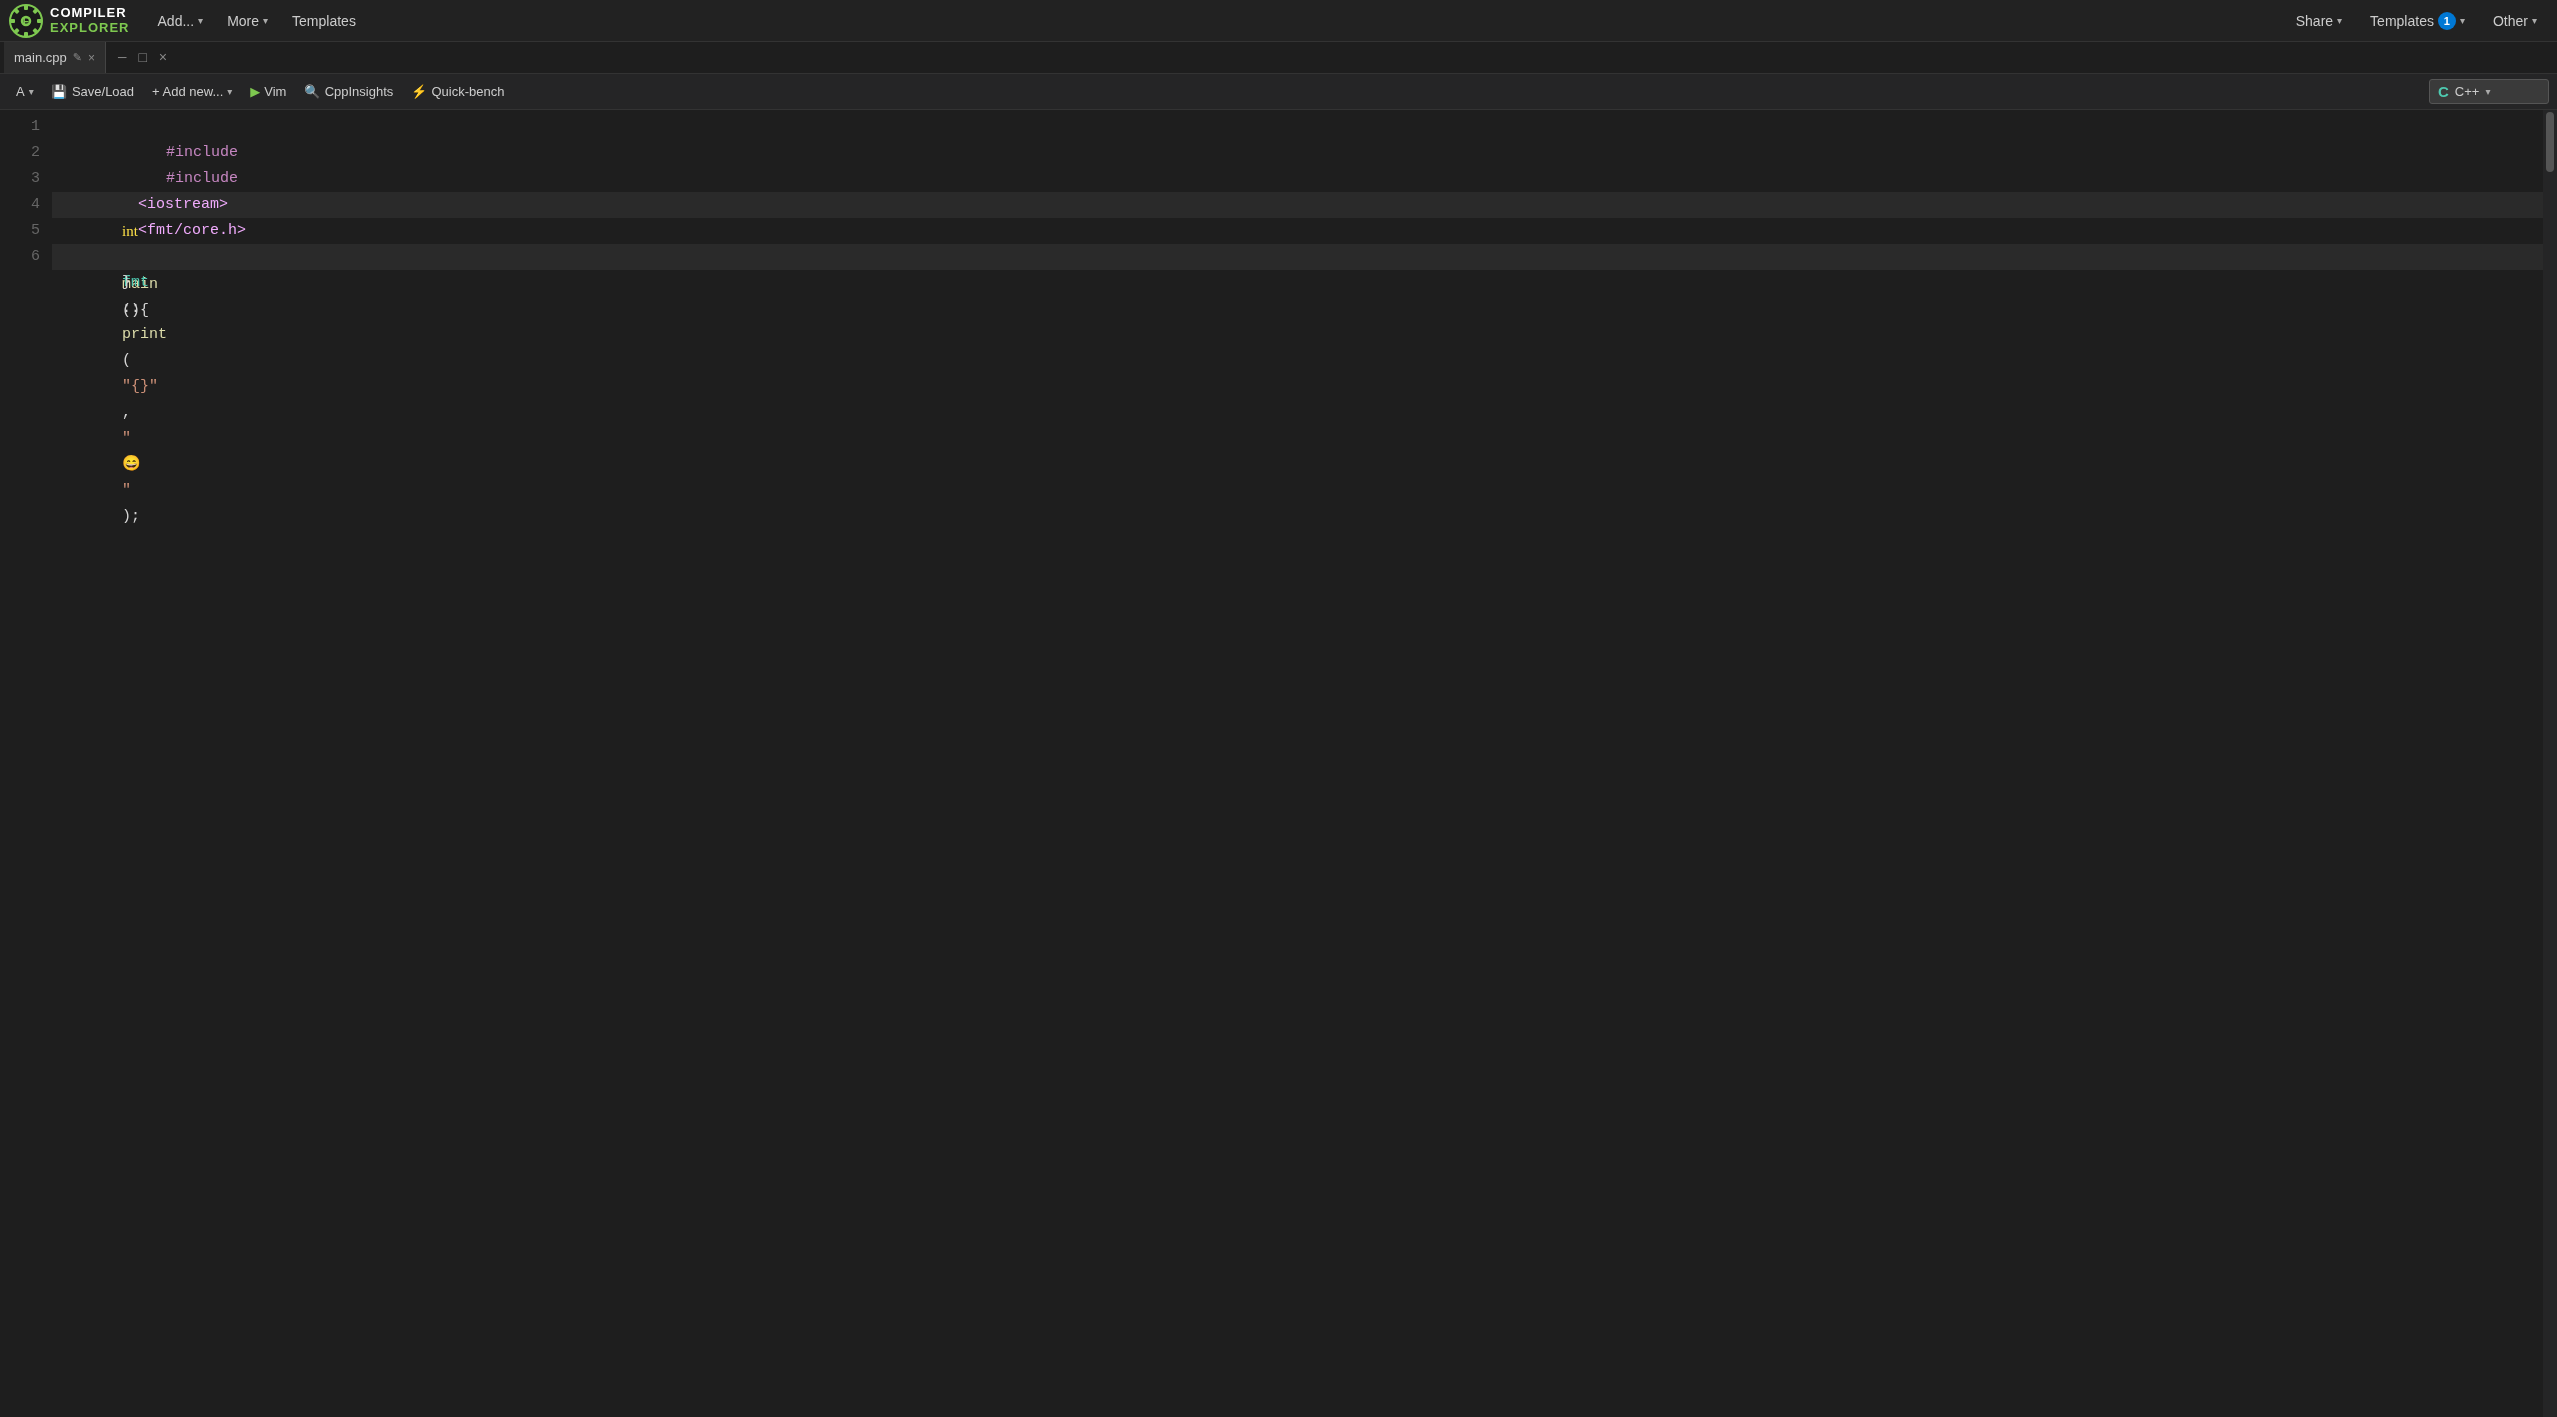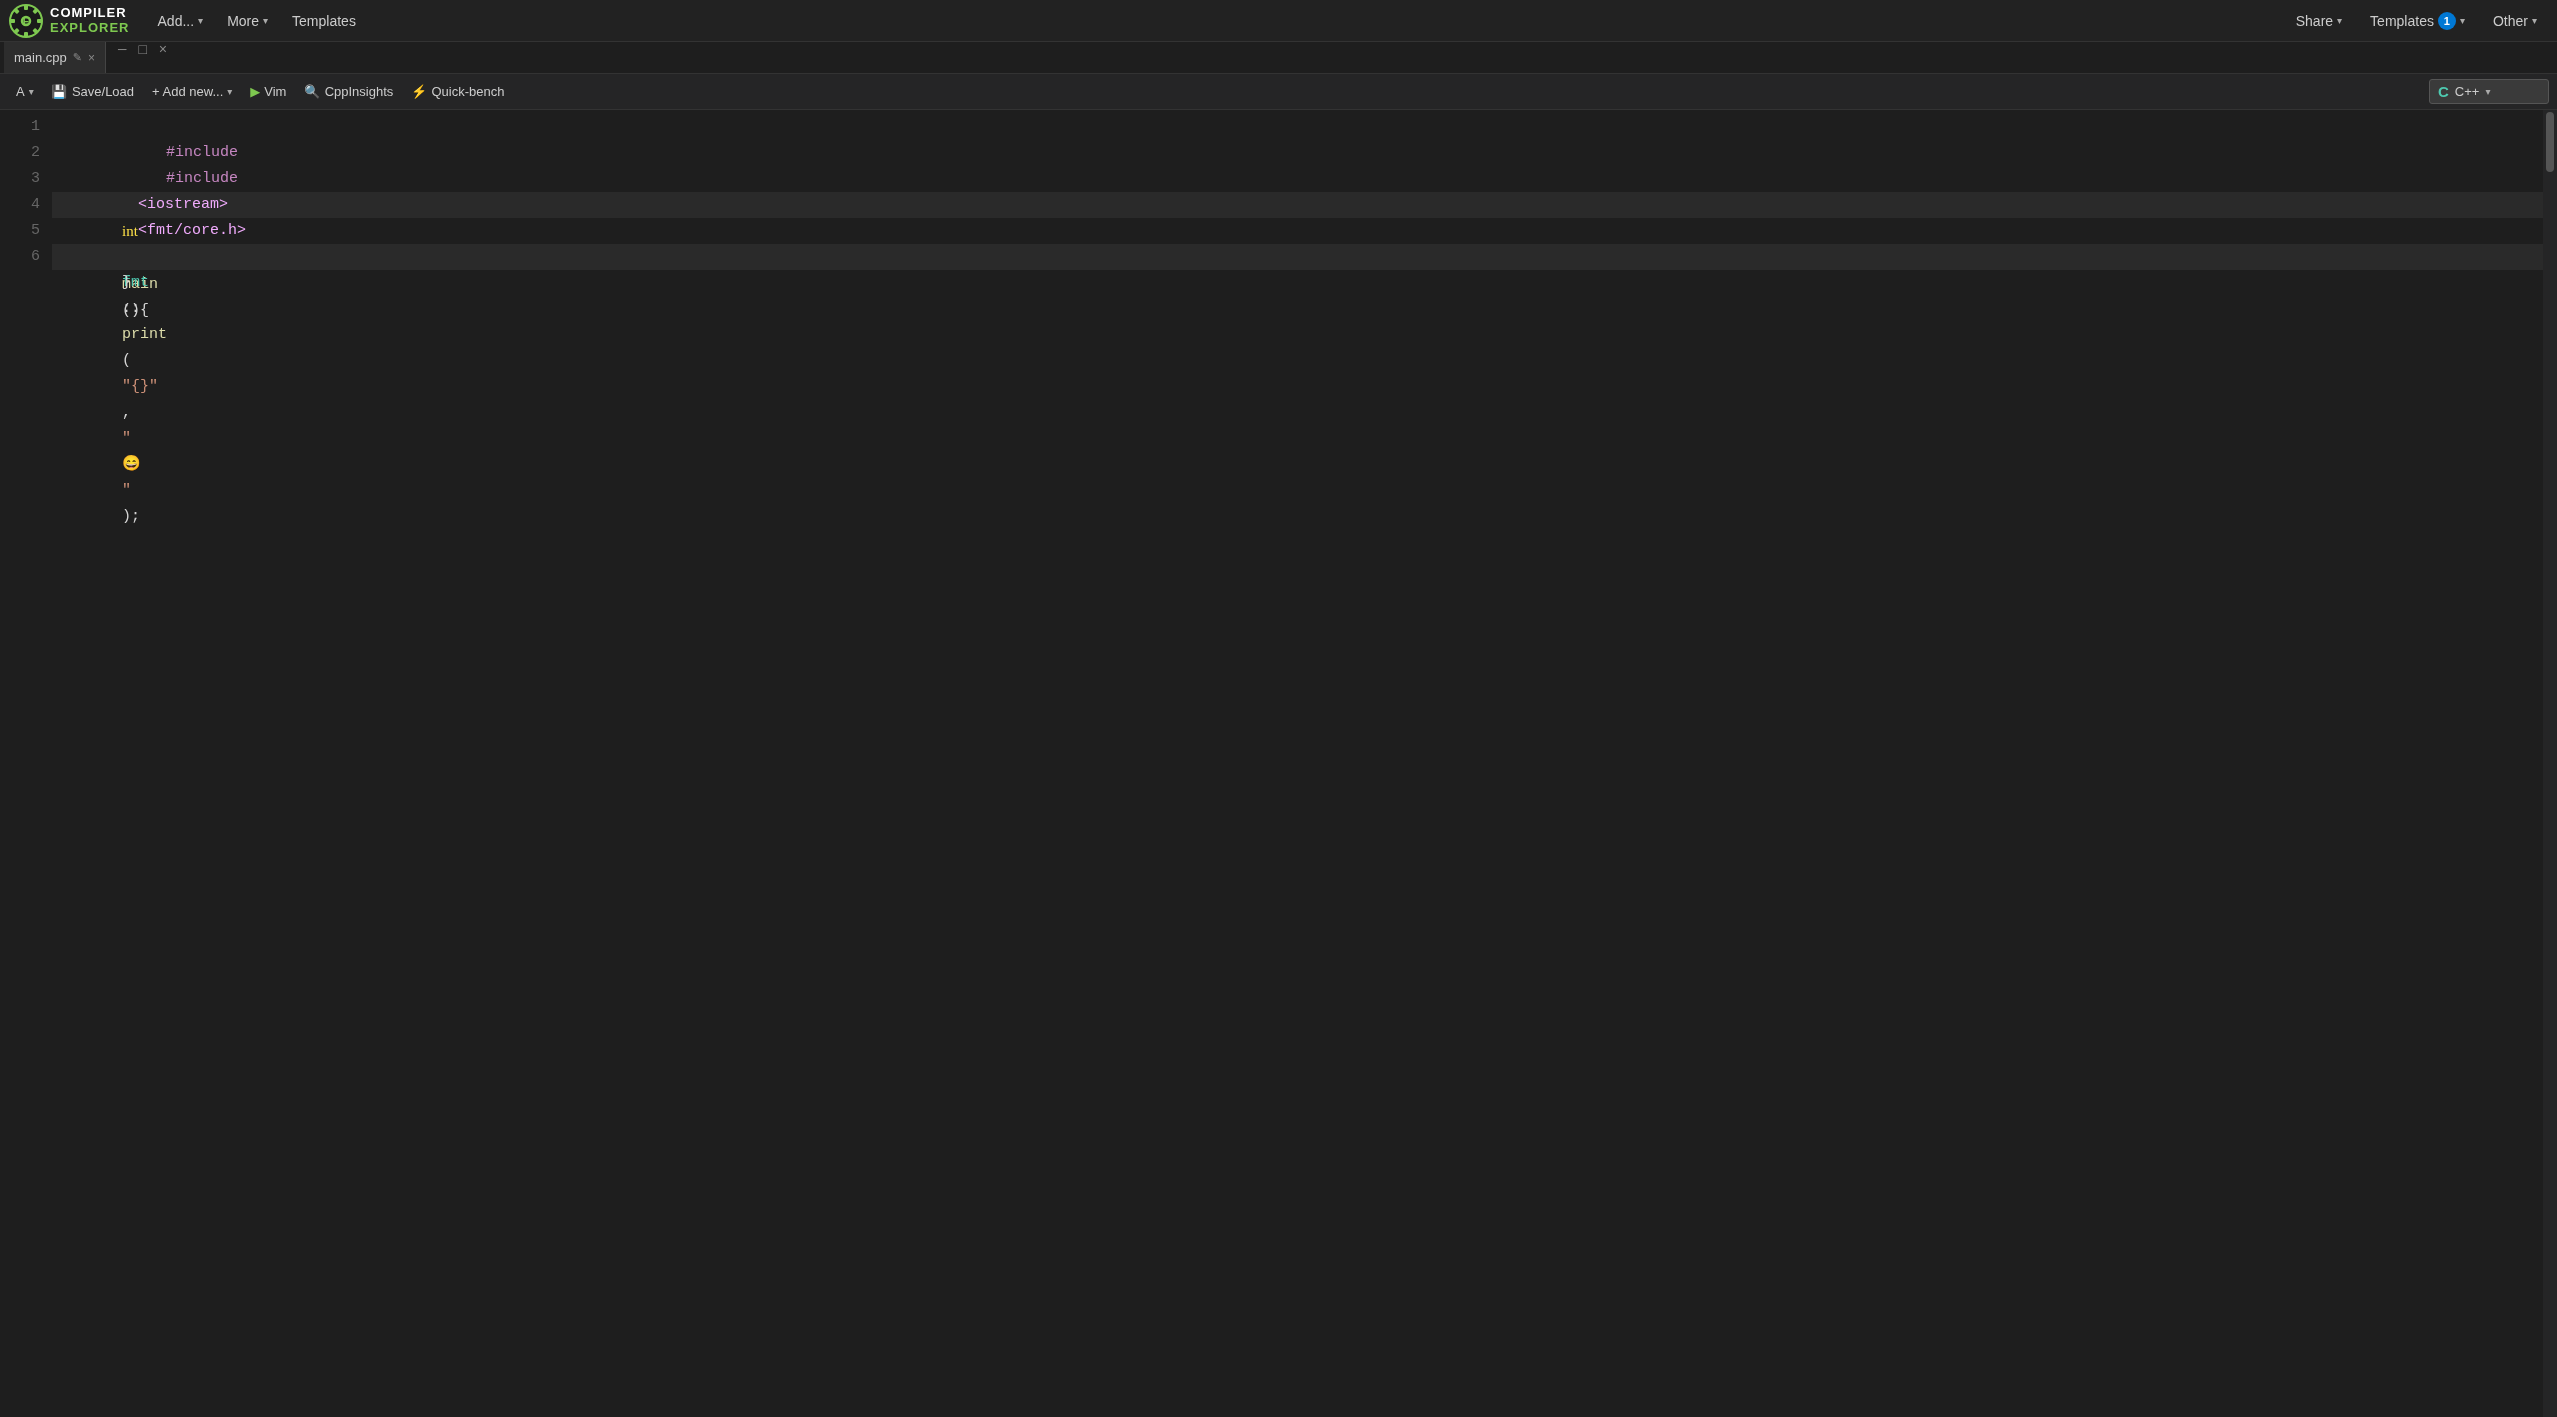--- a/index.html
+++ b/index.html
@@ -70,21 +70,21 @@
       display: flex;
       gap: 4px;
     }
     .nav-right .nav-item {
       font-size: 14px;
     }
 
     
     .tab-bar {
       display: flex;
-      align-items: flex-start;
+      align-items: center;
       background: #1e1e1e;
       height: 32px;
       border-bottom: 1px solid #333;
       padding: 0 4px;
     }
     .file-tab {
       display: flex;
       align-items: center;
       background: #2d2d2d;
       color: #ccc;

